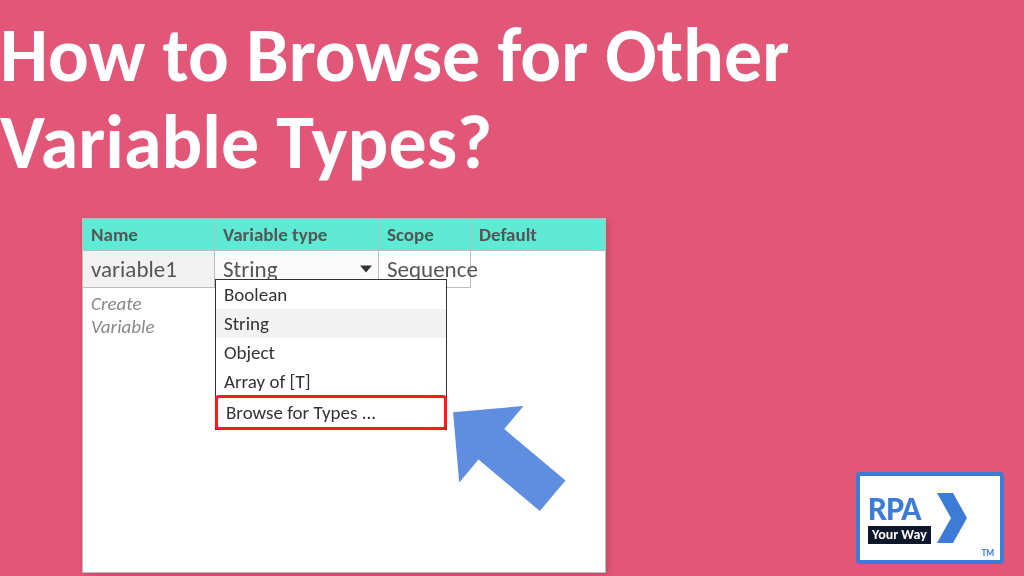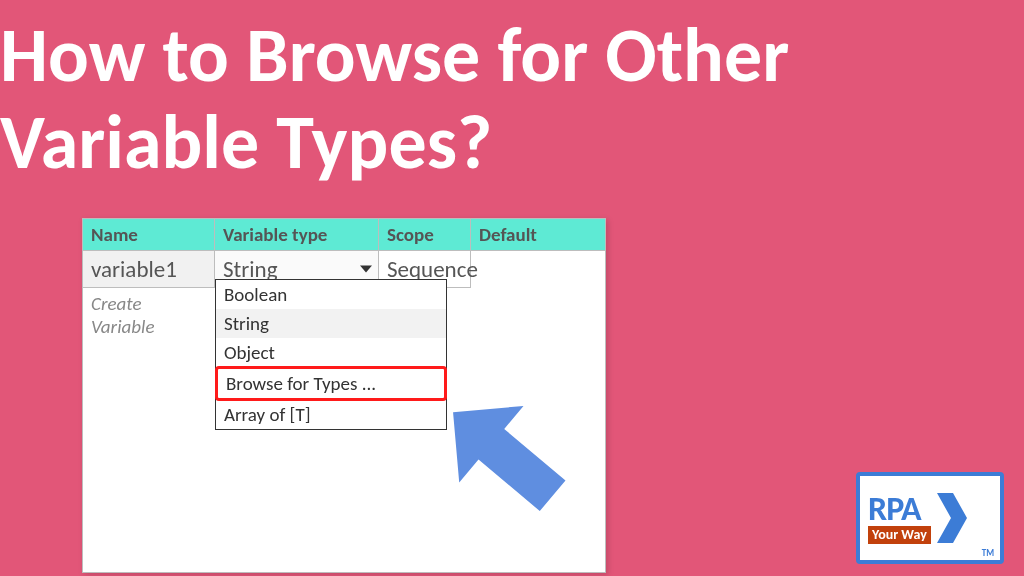--- a/index.html
+++ b/index.html
@@ -138,21 +138,21 @@
     .logo-rpa {
       font-size: 34px;
       font-weight: 800;
       color: #3c7cd6;
       letter-spacing: -1px;
     }
     .logo-yw {
       font-size: 14px;
       font-weight: 600;
       color: #fff;
-      background: #c2410c;
+      background: #0f172a;
       padding: 2px 4px;
       text-align: center;
     }
     .logo-chevron {
       width: 34px;
       height: 54px;
     }
     .tm {
       position: absolute;
       right: 6px;
@@ -184,22 +184,22 @@
   </div>
   <div class="create-row">
     <div class="create-cell">Create Variable</div>
   </div>
   <div class="panel-fill"></div>
 
   <div class="dropdown-list">
     <div class="dropdown-item">Boolean</div>
     <div class="dropdown-item highlight">String</div>
     <div class="dropdown-item">Object</div>
+    <div class="dropdown-item">Array of [T]</div>
     <div class="dropdown-item boxed">Browse for Types ...</div>
-    <div class="dropdown-item">Array of [T]</div>
   </div>
 </div>
 
 <svg class="arrow" viewBox="0 0 200 160">
   <g transform="rotate(220 100 80)">
     <path d="M 60 60 L 140 60 L 140 30 L 190 80 L 140 130 L 140 100 L 60 100 Z" fill="#5f8ee0"></path>
   </g>
 </svg>
 
 <div class="logo">

